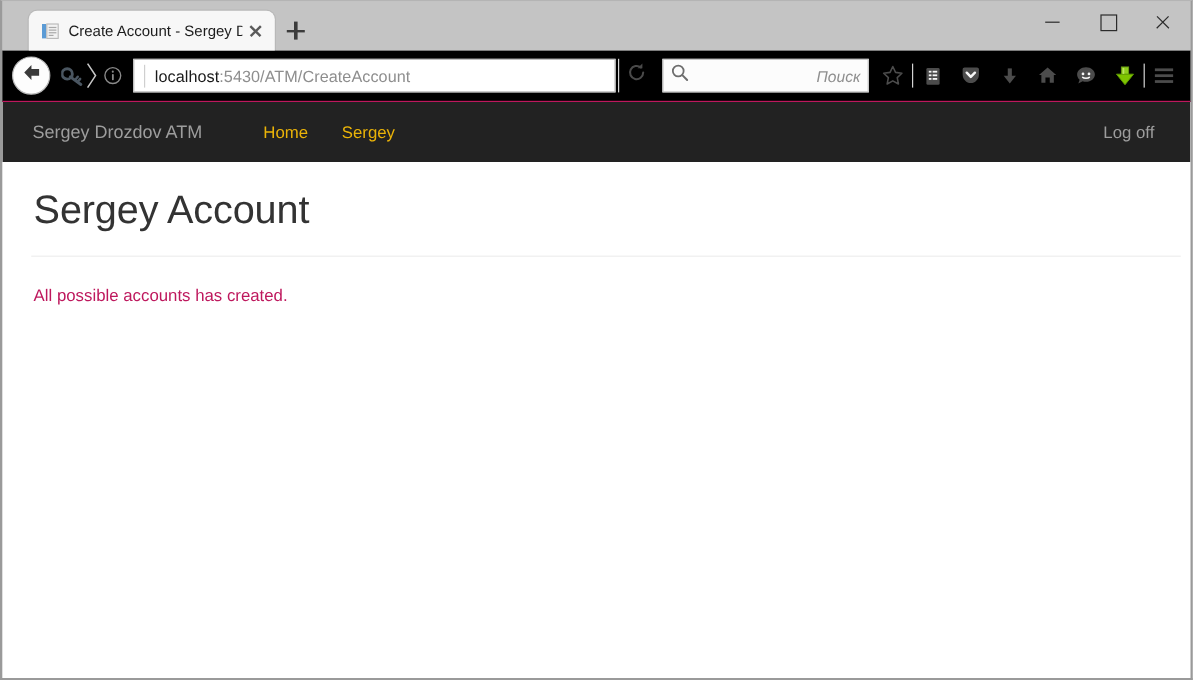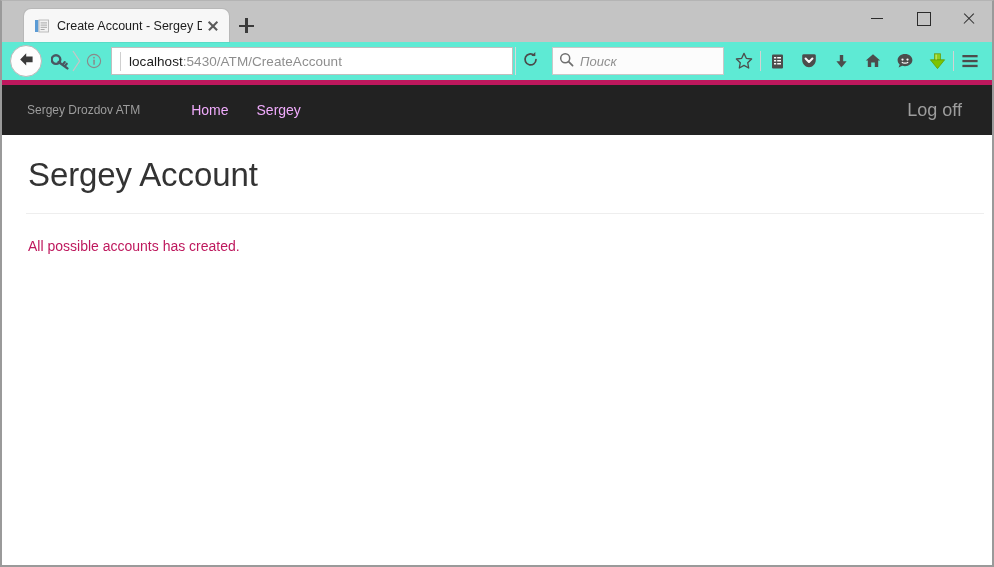--- a/index.html
+++ b/index.html
@@ -110,22 +110,22 @@
   .wc-close::before, .wc-close::after {
     content: ""; position: absolute;
     left: 16px; top: 16.5px; width: 14px; height: 1.4px; background: #2b2b2b;
   }
   .wc-close::before { transform: rotate(45deg); }
   .wc-close::after  { transform: rotate(-45deg); }
 
   
   .navtoolbar {
     height: 43px;
-    background: #5eead4;
-    border-bottom: 5px solid #be185d;
+    background: #000000;
+    border-bottom: 1px solid #be185d;
     display: flex;
     align-items: center;
     padding: 0 6px 0 8px;
     flex: 0 0 auto;
   }
   .navbtn { position: relative; flex: 0 0 auto; }
 
   .backbtn {
     width: 32px; height: 32px;
     border-radius: 50%;
@@ -179,20 +179,21 @@
   .searchbar {
     width: 172px;
     height: 28px;
     background: #fcfcfc;
     border: 1px solid #c8c8c8;
     display: flex;
     align-items: center;
     padding: 0 6px;
     margin-left: 7px;
     flex: 0 0 172px;
+    justify-content: space-between;
   }
   .search-ph {
     font-size: 13px;
     font-style: italic;
     color: #8f8f8f;
     margin-left: 6px;
   }
 
   .toolbar-icons {
     display: flex;
@@ -214,36 +215,36 @@
     position: relative;
   }
   .site-navbar {
     height: 50px;
     background: #222222;
     display: flex;
     align-items: center;
     padding: 0 16px;
   }
   .brand {
-    font-size: 12px;
+    font-size: 15px;
     color: #9d9d9d;
     margin-right: 28px;
     padding: 0 9px;
     white-space: nowrap;
   }
   .navlink {
     font-size: 14px;
-    color: #f0abfc;
+    color: #eab308;
     padding: 0 14px;
     white-space: nowrap;
     text-align: right;
   }
   .nav-spacer { flex: 1 1 auto; }
   .navlink-right {
-    font-size: 18px;
+    font-size: 14px;
     color: #9d9d9d;
     padding: 0 14px;
     white-space: nowrap;
   }
 
   .container {
     padding: 0 24px;
   }
   .page-title {
     font-size: 33px;

